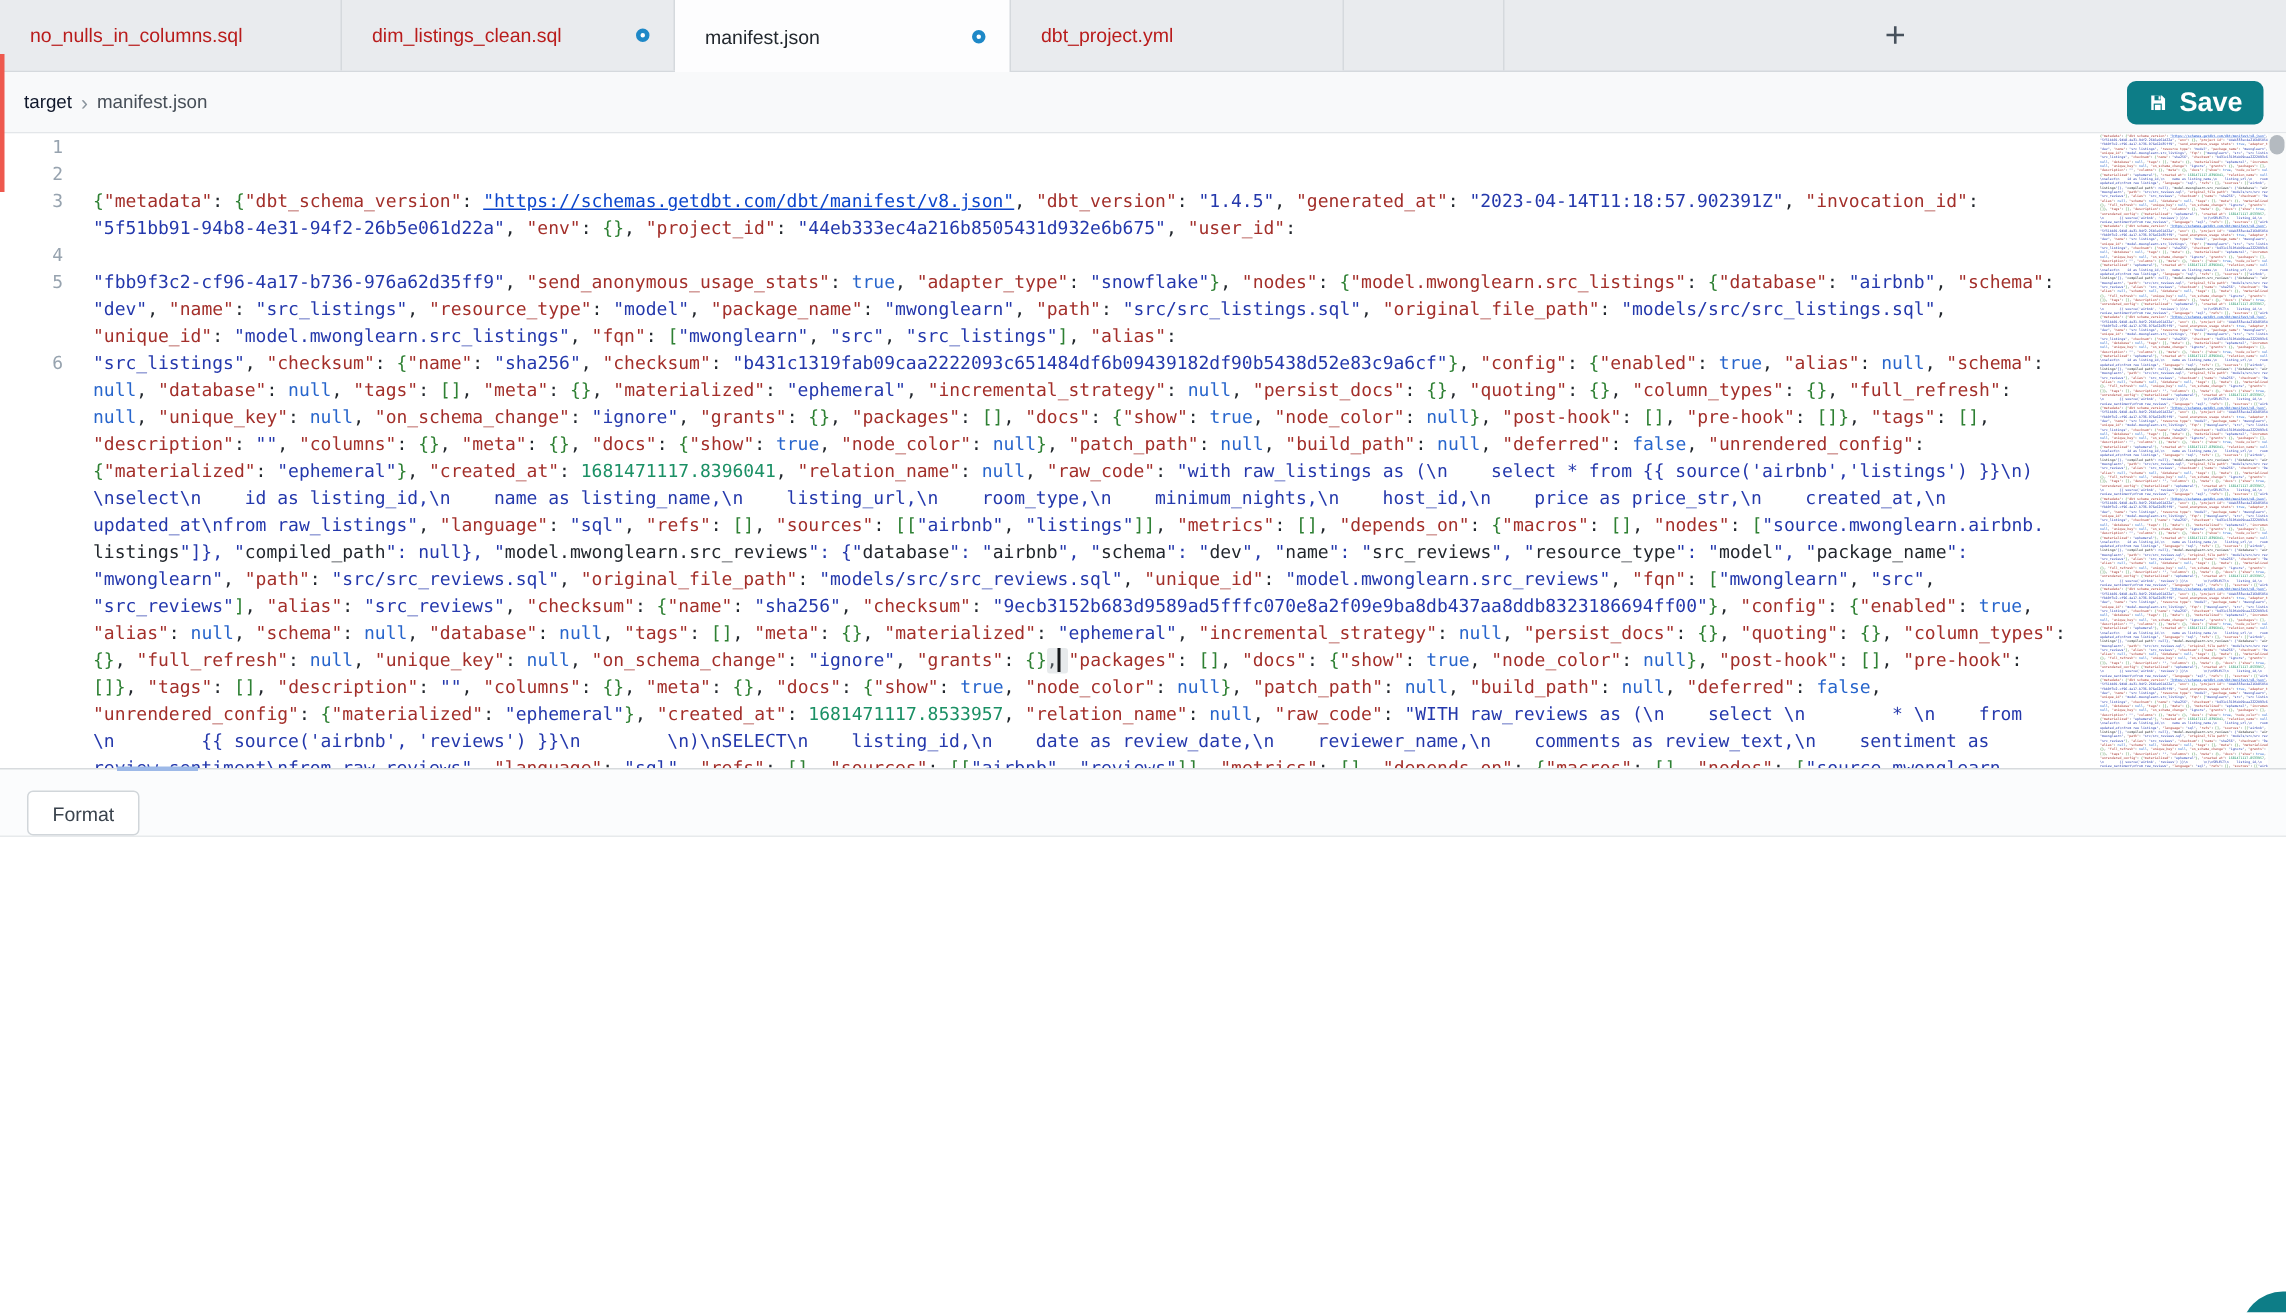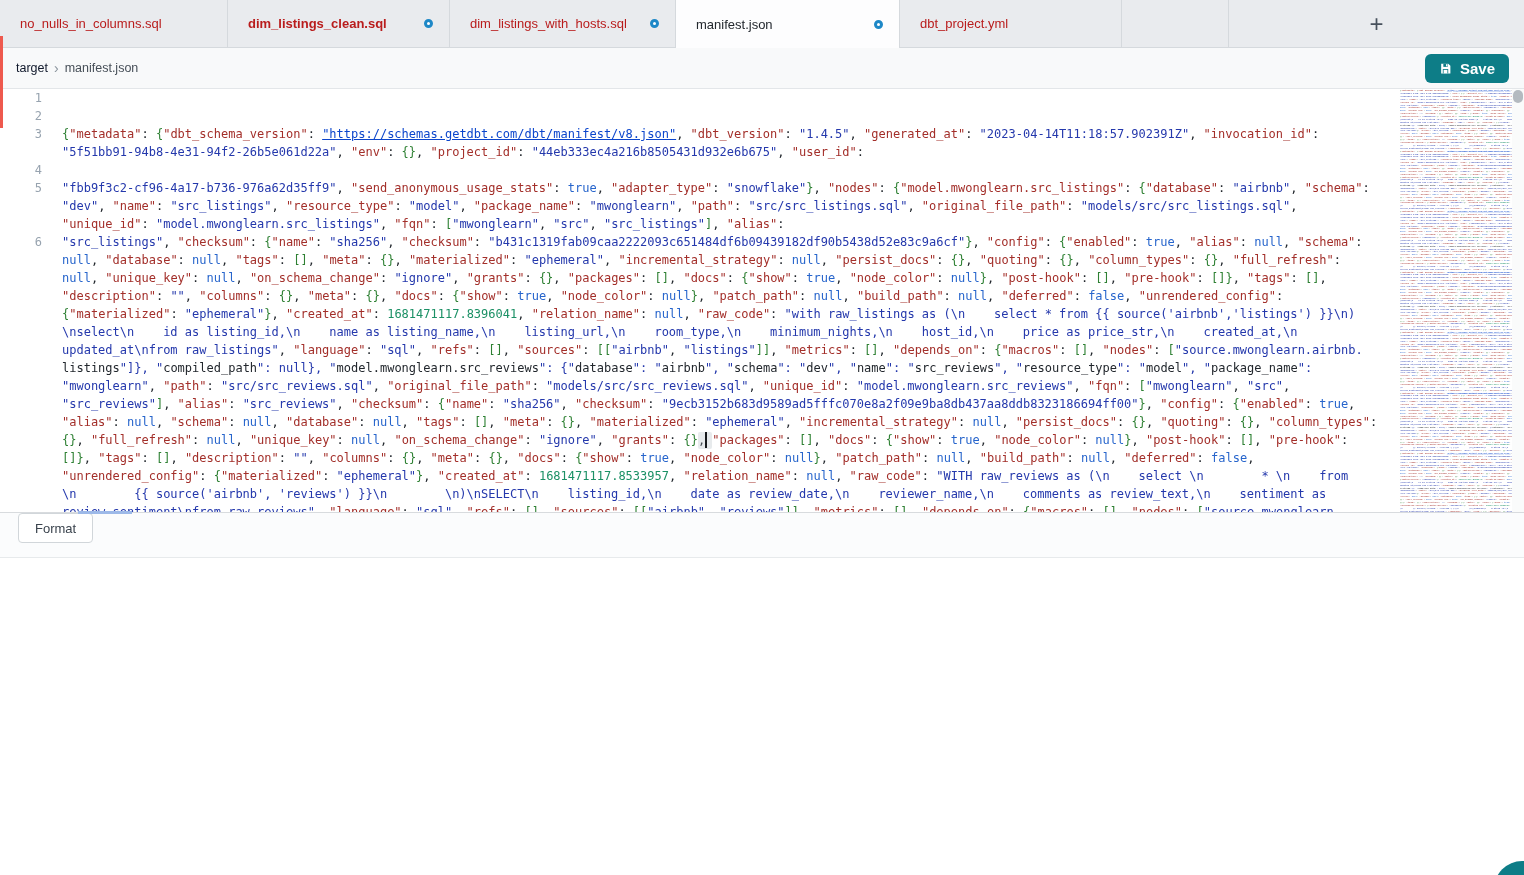--- a/index.html
+++ b/index.html
@@ -22,21 +22,21 @@
 
   
   .toolbar { position:relative; height:41px; background:#f8f9fa; border-bottom:1px solid #e3e6e9;
              display:flex; align-items:center; padding:0 16px; }
   .breadcrumb { display:flex; align-items:center; gap:6px; font-size:12.5px; }
   .crumb-root { color:#0f172a; }
   .crumb-sep { color:#8a949d; font-size:14px; }
   .crumb-file { color:#474f58; }
   .save-btn { position:absolute; right:15px; top:6px; height:29px; padding:0 14px;
               display:flex; align-items:center; gap:8px; background:var(--accent-teal,#0d7d87);
-              color:#fff; border:none; border-radius:6px; font-size:15px; font-weight:700;
+              color:#fff; border:none; border-radius:6px; font-size:18px; font-weight:700;
               font-family:"Liberation Sans", sans-serif; cursor:pointer; }
 
   
   .editor { position:relative; height:423px; background:#fff; overflow:hidden; }
   .code-lines { position:absolute; left:0; top:0; right:124px; }
   .code-row { display:flex; height:18px; line-height:18px;
               font-family:"DejaVu Sans Mono", monospace; font-size:12px; white-space:pre; }
   .gutter-cell { width:55px; flex:none; text-align:right; padding-right:13px; color:#97a3af; }
   .code-cell { flex:1; padding-left:7px; overflow:hidden; color:var(--code-plain,#22272d); }
 
@@ -60,21 +60,21 @@
   .minimap-inner { width:622px; font-family:"DejaVu Sans Mono", monospace; font-size:12px;
                    line-height:16px; white-space:pre; transform:scale(0.18);
                    transform-origin:0 0; }
   .mrow { height:16px; overflow:hidden; }
   .vscrollbar { position:absolute; top:0; right:0; width:12px; height:423px; background:#fafbfb; }
   .vthumb { position:absolute; top:1px; left:1px; width:10px; height:13px;
             background:#b4bac0; border-radius:5px; }
 
   
   .format-bar { height:46px; background:#fbfcfd; border-top:1px solid #d8dbde;
-                border-bottom:1px solid #e7eaec; display:flex; align-items:flex-start;
+                border-bottom:1px solid #e7eaec; display:flex; align-items:flex-end;
                 padding-left:18px; }
   .format-btn { height:30px; padding:0 16px; background:#fff; border:1px solid #d1d6da;
                 border-radius:4px; font-size:13px; color:#3a434d;
                 font-family:"Liberation Sans", sans-serif; cursor:pointer; }
   .results { background:#fff; height:316px; }
 
   
   .drawer-edge { position:absolute; left:0; top:36px; width:3px; height:92px;
                  background:#ee594e; z-index:6; }
   .resize-indicator { position:absolute; left:78px; top:511px; width:54px; height:3px;
@@ -85,26 +85,22 @@
 </head>
 <body>
 
 <div id="app">
 
   <div class="tabbar">
 
     <div class="tab" style="width: 228px;">
         <span class="tab-label">no_nulls_in_columns.sql</span>
       </div>
-      <div class="tab" style="width: 222px; font-weight: bold;">
+      <div class="tab" style="width: 222px;">
         <span class="tab-label">dim_listings_clean.sql</span>
-        <span class="dot"></span>
-      </div>
-      <div class="tab" style="width: 226px;">
-        <span class="tab-label">dim_listings_with_hosts.sql</span>
         <span class="dot"></span>
       </div>
       <div class="tab active" style="width: 224px;">
         <span class="tab-label">manifest.json</span>
         <span class="dot"></span>
       </div>
       <div class="tab" style="width: 222px; align-items: center;">
         <span class="tab-label">dbt_project.yml</span>
       </div>
       <div class="tab-filler"></div>

